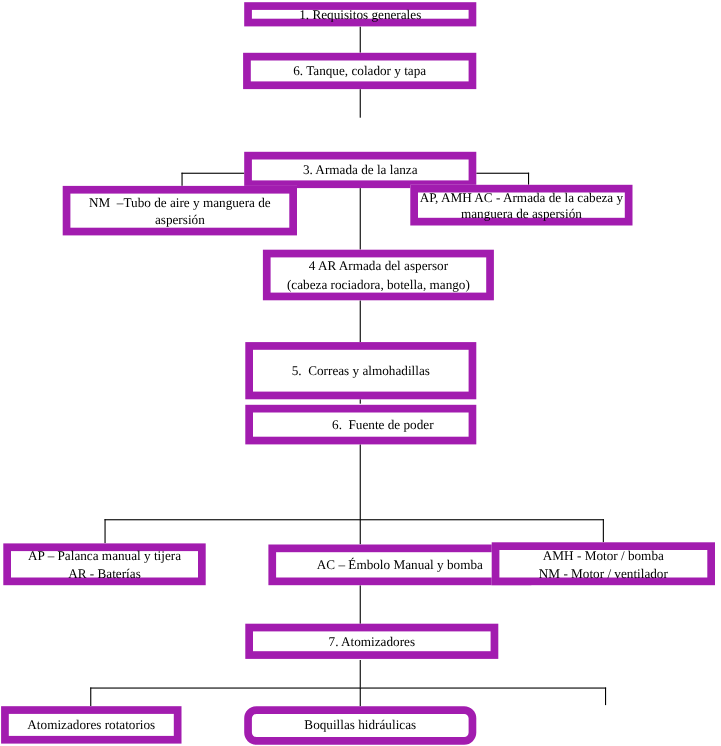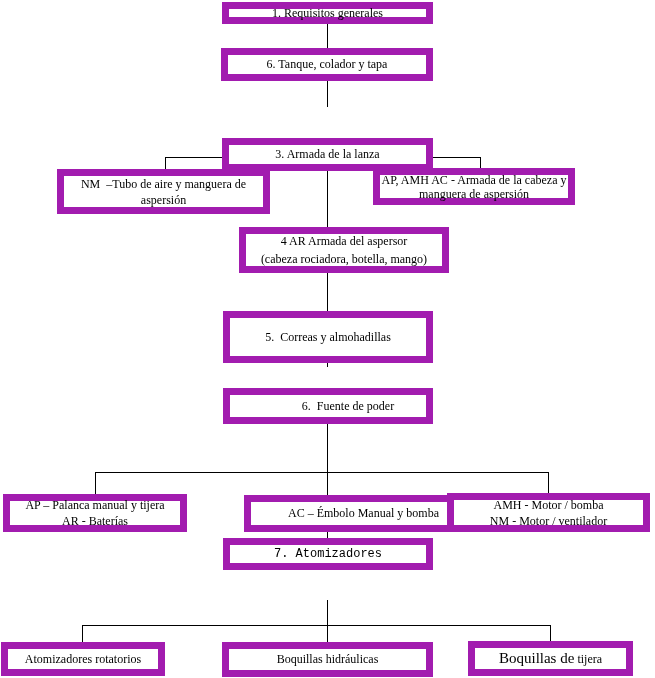--- a/index.html
+++ b/index.html
@@ -32,27 +32,27 @@
   .hl { height: 1px; }
 
   
   #bx-requisitos       { left:222px; top:2px;   width:211px; height:22px; }
   #bx-tanque           { left:221px; top:48px;  width:212px; height:33px; }
   #bx-lanza            { left:222px; top:107px; width:211px; height:33px;margin-top:31px; }
   #bx-nm-tubo          { left:57px;  top:169px; width:213px; height:45px; line-height:16px; }
   #bx-ap-amh-ac        { left:373px; top:168px; width:202px; height:37px; line-height:14px; }
   #bx-armada-aspersor  { left:223px; top:227px; width:210px; height:46px; line-height:18px;margin-left:16px; }
   #bx-correas          { left:223px; top:311px; width:210px; height:52px; }
-  #bx-fuente           { left:223px; top:388px; width:210px; height:36px;padding-left:40px; }
+  #bx-fuente           { left:223px; top:368px; width:210px; height:36px;padding-left:40px; }
   #bx-ap-palanca       { left:3px;   top:494px; width:184px; height:38px; line-height:16px; }
   #bx-ac-embolo        { left:222px; top:495px; width:239px; height:37px;margin-left:22px; }
   #bx-amh-motor        { left:447px; top:493px; width:203px; height:39px; line-height:16px; }
-  #bx-atomizadores     { left:223px; top:538px; width:210px; height:32px; line-height:14px;font-family:Liberation Mono, monospace; }
+  #bx-atomizadores     { left:223px; top:567px; width:230px; height:32px; line-height:14px; }
   #bx-rotatorios       { left:1px;   top:642px; width:164px; height:34px; }
-  #bx-hidraulicas      { left:222px; top:642px; width:211px; height:35px; }
+  #bx-hidraulicas      { left:222px; top:642px; width:211px; height:35px;border-radius:11px; }
   #bx-tijera           { left:468px; top:641px; width:165px; height:35px; }
 
   
   #c1   { left:327px; top:24px;  height:24px; }
   #c2   { left:327px; top:81px;  height:26px; }
   #c3   { left:327px; top:140px; height:87px; }
   #h1   { left:165px; top:157px; width:316px; }
   #s-nm { left:165px; top:157px; height:12px; }
   #s-ap { left:480px; top:157px; height:11px; }
   #c4   { left:327px; top:273px; height:38px; }
@@ -148,17 +148,14 @@
   </div>
 
   <div class="box" id="bx-rotatorios">
     <span class="bline">Atomizadores rotatorios</span>
   </div>
 
   <div class="box" id="bx-hidraulicas">
     <span class="bline">Boquillas hidráulicas</span>
   </div>
 
-  <div class="box" id="bx-tijera">
-    <span class="bline"><span class="lg">Boquillas de</span><span> tijera</span></span>
-  </div>
 
 </div>
 
 </body></html>

